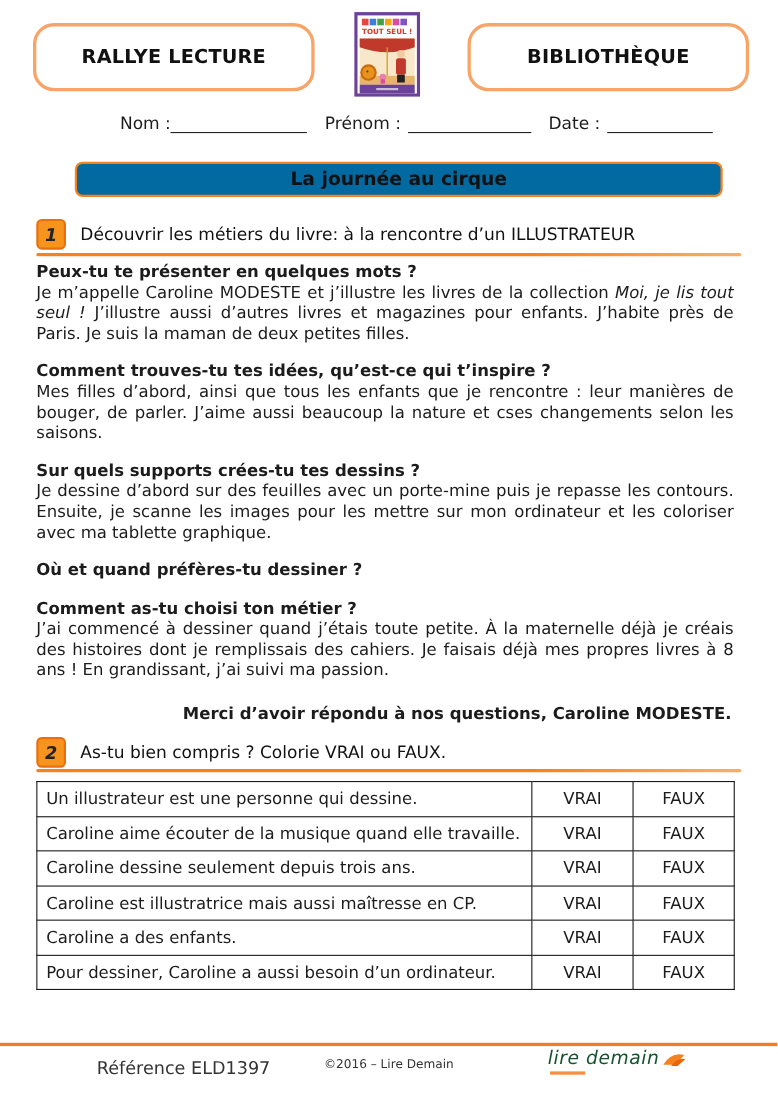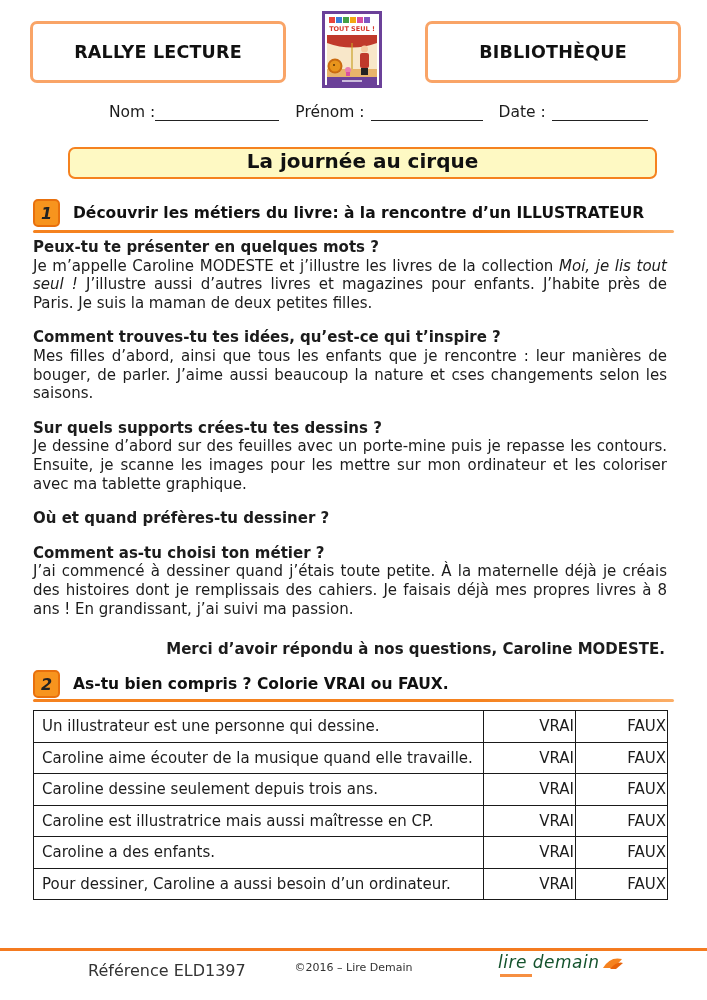--- a/index.html
+++ b/index.html
@@ -3,71 +3,71 @@
 <meta charset="utf-8">
 <style>
   html,body { margin:0; padding:0; background:#ffffff; }
   .page {
     position:relative; width:707px; height:1000px; background:#ffffff;
     font-family:"DejaVu Sans", sans-serif; color:#1c1c1c; overflow:hidden;
   }
   
   .hdr-box {
     position:absolute; top:21px; height:56px; width:250px;
-    border:3px solid #F9A467; border-radius:7px;
+    border:3px solid #F9A467; border-radius:19px;
     display:flex; align-items:center; justify-content:center;
     font-weight:bold; font-size:17.5px; letter-spacing:0.2px; color:#111;
   }
   .hdr-box.left { left:30px; }
   .hdr-box.right { left:425px; }
   .cover { position:absolute; left:322px; top:11px; width:60px; height:77px; }
   
   .identity { position:absolute; left:85px; top:103px; width:540px;
     display:flex; align-items:flex-end; font-size:15.5px; white-space:nowrap;margin-left:24px; }
   .blank-line { display:inline-block; border-bottom:1.6px solid #222; height:15px; }
   .bl-nom { width:124px; }
   .bl-prenom { width:112px; margin-left:6px; }
   .bl-date { width:96px; margin-left:6px; }
   .id-label { margin-left:16px; }
   .id-label:first-child { margin-left:0; }
   
   .title-box {
     position:absolute; left:68px; top:147px; width:585px; height:28px;
     border:2.5px solid #F5821F; border-radius:7px;
-    display:flex; justify-content:center;
-    font-weight:bold; font-size:20px; color:#111; background:#fef9c3;
+    display:flex; align-items:center; justify-content:center;
+    font-weight:bold; font-size:17px; color:#111; background:#0369a1;
   }
   
   .sec-head { position:absolute; left:33px; display:flex; align-items:center; }
   .sec-num {
     width:27px; height:28px; background:#F7941E; border:2px solid #E8700D;
     border-radius:5px; box-sizing:border-box;
     display:flex; align-items:center; justify-content:center;
     font-style:italic; font-weight:bold; font-size:16px; color:#222;
   }
-  .sec-title { margin-left:13px; font-weight:bold; font-size:15.5px; color:#111; }
+  .sec-title { margin-left:13px; font-weight:normal; font-size:15.5px; color:#111; }
   .sec-rule {
     position:absolute; left:33px; right:33px; height:3px;
     background:linear-gradient(to right, #F5821F 70%, #FBAE67);
     border-radius:2px;
   }
   
   .interview { position:absolute; left:33px; top:238px; width:634px;
     font-size:15px; line-height:18.6px; text-align:justify; }
   .interview p { margin:0 0 16px 0; }
   .q { font-weight:bold; }
   .it { font-style:italic; }
   .closing { position:absolute; left:33px; top:640px; width:632px;
     text-align:right; font-weight:bold; font-size:15px; }
   
   .quiz { position:absolute; left:33px; top:710px; width:634px;
     border-collapse:collapse; table-layout:fixed; font-size:15px; }
   .quiz td { border:1.6px solid #1A1A1A; height:31.5px; box-sizing:border-box; }
   .quiz td.stmt { width:450px; padding:0 8px; text-align:left; }
-  .quiz td.choice { width:92px; text-align:right; }
+  .quiz td.choice { width:92px; text-align:center; }
   
   .foot-rule { position:absolute; left:0; right:0; top:948px; height:3px; background:#F47B20; }
   .foot-ref { position:absolute; left:88px; top:961px; font-size:16px; color:#333; }
   .foot-copy { position:absolute; left:0; right:0; top:961px; text-align:center; font-size:11px; color:#333; }
   .foot-logo { position:absolute; left:498px; top:952px; display:flex; align-items:flex-start; }
   .logo-text { font-style:italic; font-size:17px; color:#14532d; letter-spacing:0.5px; line-height:20px; }
   .logo-mark { margin-left:2px; margin-top:3px; }
   .logo-tagline-mark { position:absolute; left:500px; top:974px; width:32px; height:2.5px; background:#F47B20; opacity:0.85; }
 </style>
 </head>

